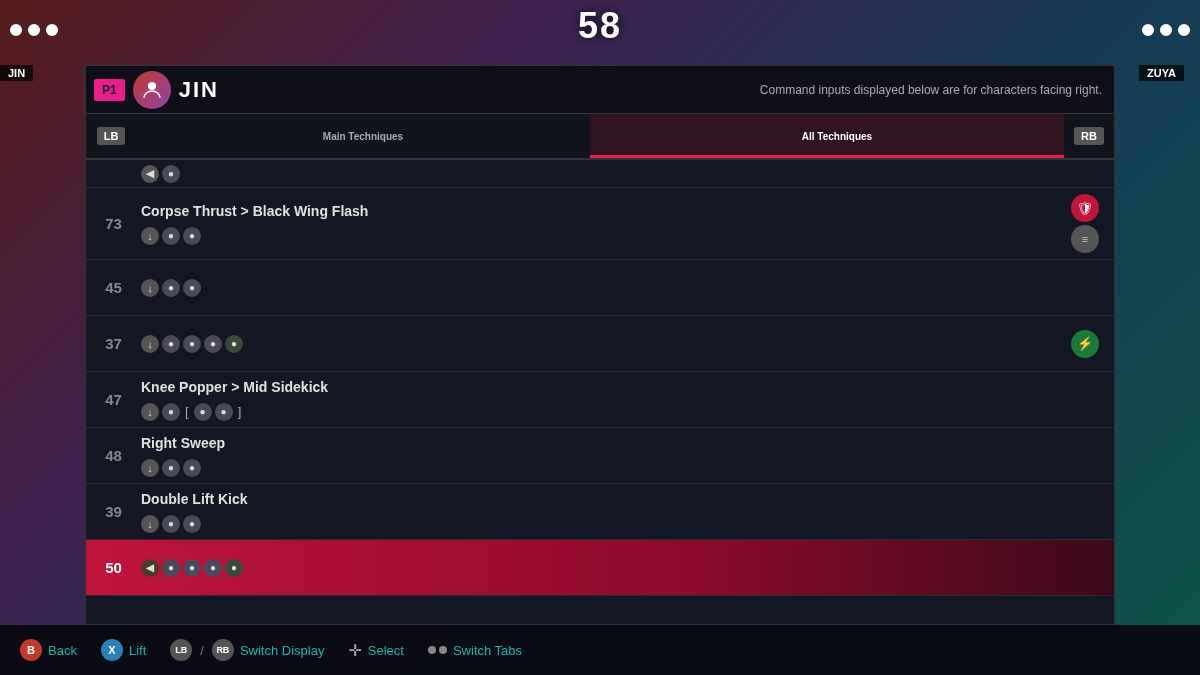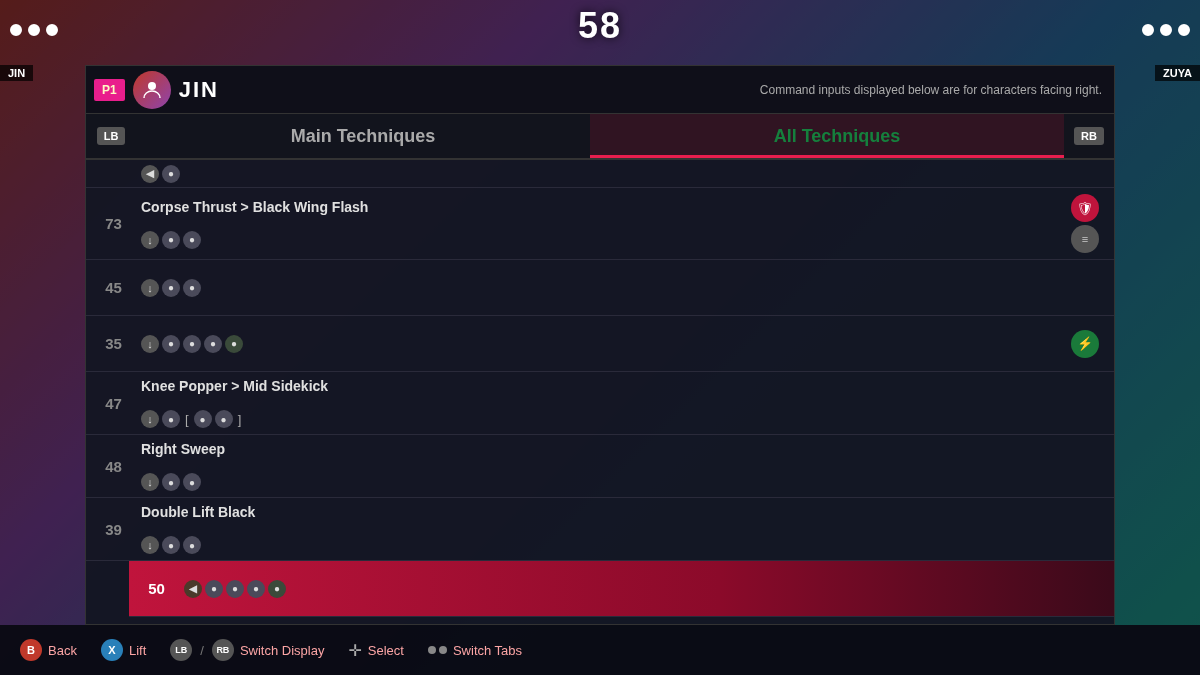--- a/index.html
+++ b/index.html
@@ -85,21 +85,21 @@
       display: flex;
       align-items: center;
       height: 48px;
       background: rgba(15,15,25,0.98);
       border-bottom: 1px solid #333;
       padding: 0;
     }
 
     .p1-badge {
       background: #e91e8c;
-      color: #fef9c3;
+      color: #0f172a;
       font-size: 12px;
       font-weight: 900;
       padding: 4px 8px;
       margin: 0 8px;
       border-radius: 2px;
     }
 
     .char-avatar {
       width: 38px;
       height: 38px;
@@ -153,29 +153,29 @@
       padding: 3px 7px;
       border-radius: 3px;
     }
 
     .tab-item {
       flex: 1;
       display: flex;
       align-items: center;
       justify-content: center;
       height: 100%;
-      font-size: 18px;
+      font-size: 10px;
       font-weight: 600;
       color: #aaa;
       cursor: pointer;
       position: relative;
     }
 
     .tab-item.active {
-      color: #15803d;
+      color: #ffffff;
       background: rgba(220, 20, 70, 0.15);
       padding-left: 20px;
     }
 
     .tab-item.active::after {
       content: '';
       position: absolute;
       bottom: 0;
       left: 0;
       right: 0;
@@ -198,41 +198,40 @@
     .move-row {
       display: flex;
       align-items: center;
       min-height: 56px;
       border-bottom: 1px solid #2a2a3a;
       padding: 6px 0;
     }
 
     .move-row.selected {
       background: linear-gradient(90deg, #c0143c 0%, #8b0a2a 60%, #3a0a1a 100%);
-      margin-left: 43px;
     }
 
     .move-number {
       width: 55px;
       text-align: center;
       font-size: 15px;
       font-weight: 700;
       color: #888;
       flex-shrink: 0;
     }
 
     .move-row.selected .move-number {
       color: #fff;
     }
 
     .move-content {
       flex: 1;
       display: flex;
       flex-direction: column;
-      gap: 16px;
+      gap: 8px;
     }
 
     .move-name {
       font-size: 14px;
       font-weight: 600;
       color: #e0e0e0;
     }
 
     .move-row.selected .move-name {
       color: #fff;
@@ -347,21 +346,21 @@
       color: #fff;
     }
 
     .btn-badge.b { background: #c0392b; }
     .btn-badge.x { background: #2980b9; }
     .btn-badge.lb { background: #555; font-size: 9px; }
     .btn-badge.rb { background: #555; font-size: 9px; }
 
     .bottom-label {
       font-size: 13px;
-      color: #fca5a5;
+      color: #14b8a6;
       font-weight: 500;
     }
 
     .dpad-icon {
       color: #aaa;
       font-size: 16px;
     }
 
     .double-dots {
       display: flex;
@@ -403,21 +402,21 @@
   </div>
   <div class="hud-timer">58</div>
   <div class="hud-dots-right">
     <div class="hud-dot active"></div>
     <div class="hud-dot active"></div>
     <div class="hud-dot active"></div>
   </div>
 </div>
 
 <div class="player-tag" style="left:0; top:65px;">JIN</div>
-<div class="player-tag" style="right:0; left:auto; top:65px;">ZUYA</div>
+<div class="player-tag" style="right:16px; left:auto; top:65px;">ZUYA</div>
 
 <div class="main-panel">
 
   <div class="char-header">
     <span class="p1-badge">P1</span>
     <div class="char-avatar">
       <svg width="24" height="24" viewBox="0 0 24 24" fill="white">
         <circle cx="12" cy="8" r="4"></circle>
         <path d="M4 20c0-4 3.6-7 8-7s8 3 8 7" stroke="white" stroke-width="1.5" fill="none"></path>
       </svg>
@@ -474,21 +473,21 @@
         <div class="move-inputs">
           <span class="arrow-down">↓</span>
           <span class="btn-circle punch">●</span>
           <span class="btn-circle punch">●</span>
         </div>
       </div>
       <div class="move-badge"></div>
     </div>
 
     <div class="move-row">
-      <div class="move-number">35</div>
+      <div class="move-number">37</div>
       <div class="move-content">
         <div class="move-inputs">
           <span class="arrow-down">↓</span>
           <span class="btn-circle punch">●</span>
           <span class="btn-circle punch">●</span>
           <span class="btn-circle punch">●</span>
           <span class="btn-circle kick">●</span>
         </div>
       </div>
       <div class="move-badge">
@@ -521,21 +520,21 @@
           <span class="btn-circle punch">●</span>
           <span class="btn-circle punch">●</span>
         </div>
       </div>
       <div class="move-badge"></div>
     </div>
 
     <div class="move-row">
       <div class="move-number">39</div>
       <div class="move-content">
-        <div class="move-name">Double Lift Black</div>
+        <div class="move-name">Double Lift Kick</div>
         <div class="move-inputs">
           <span class="arrow-down">↓</span>
           <span class="btn-circle punch">●</span>
           <span class="btn-circle punch">●</span>
         </div>
       </div>
       <div class="move-badge"></div>
     </div>
 
     <div class="move-row selected">

